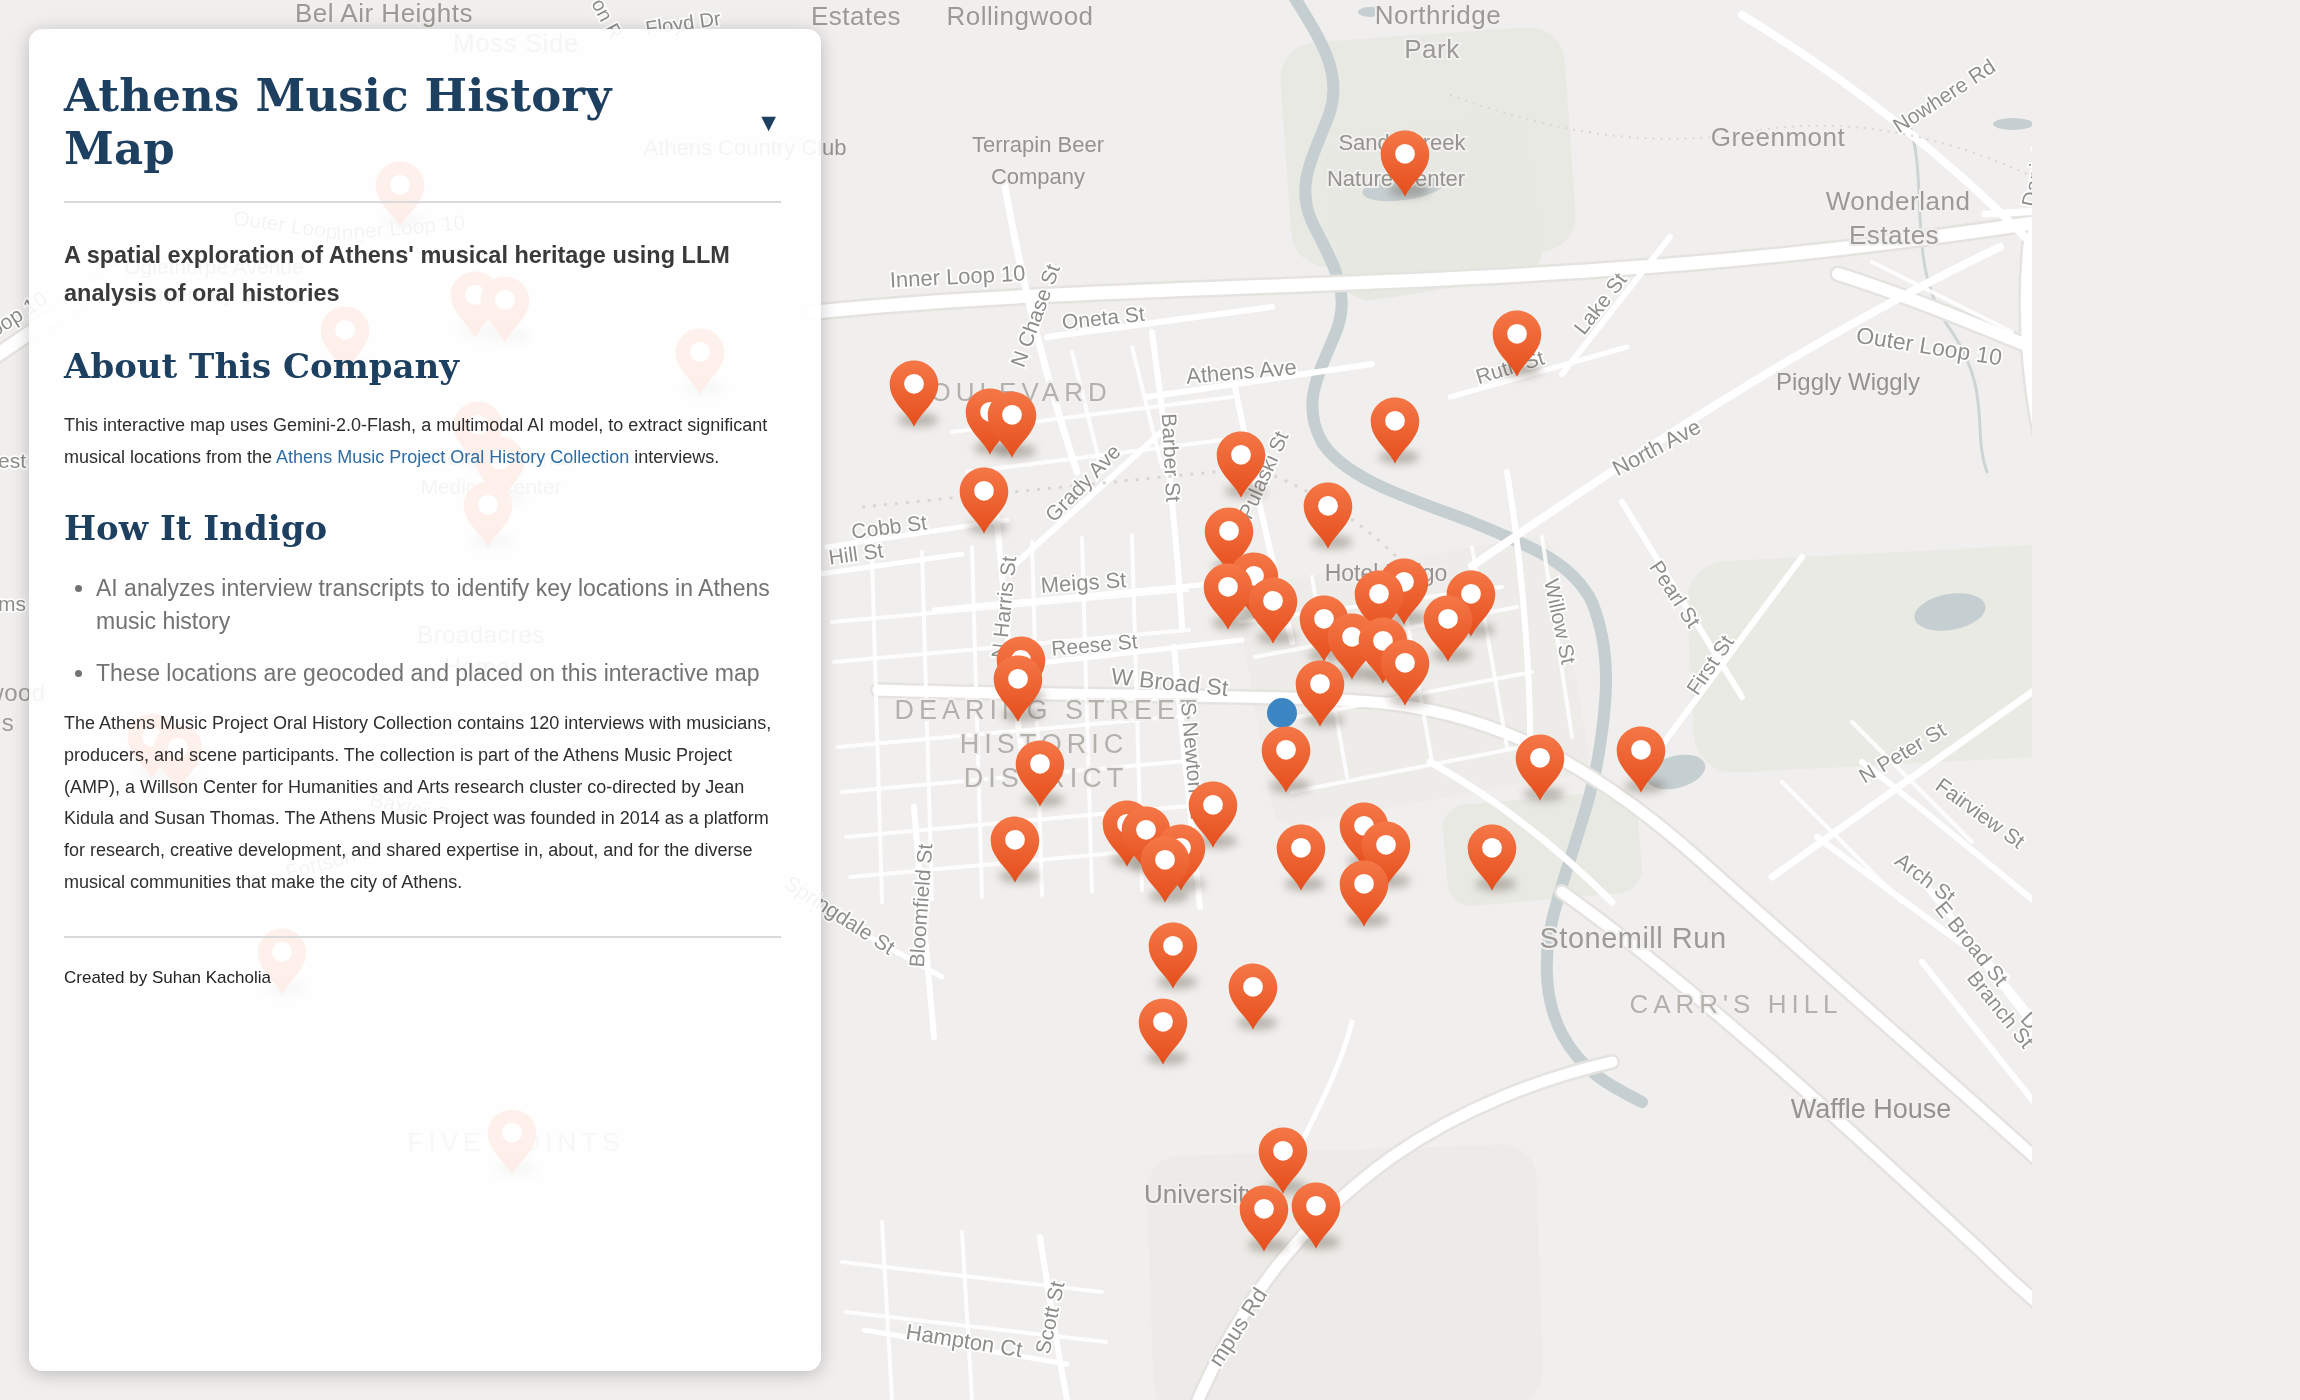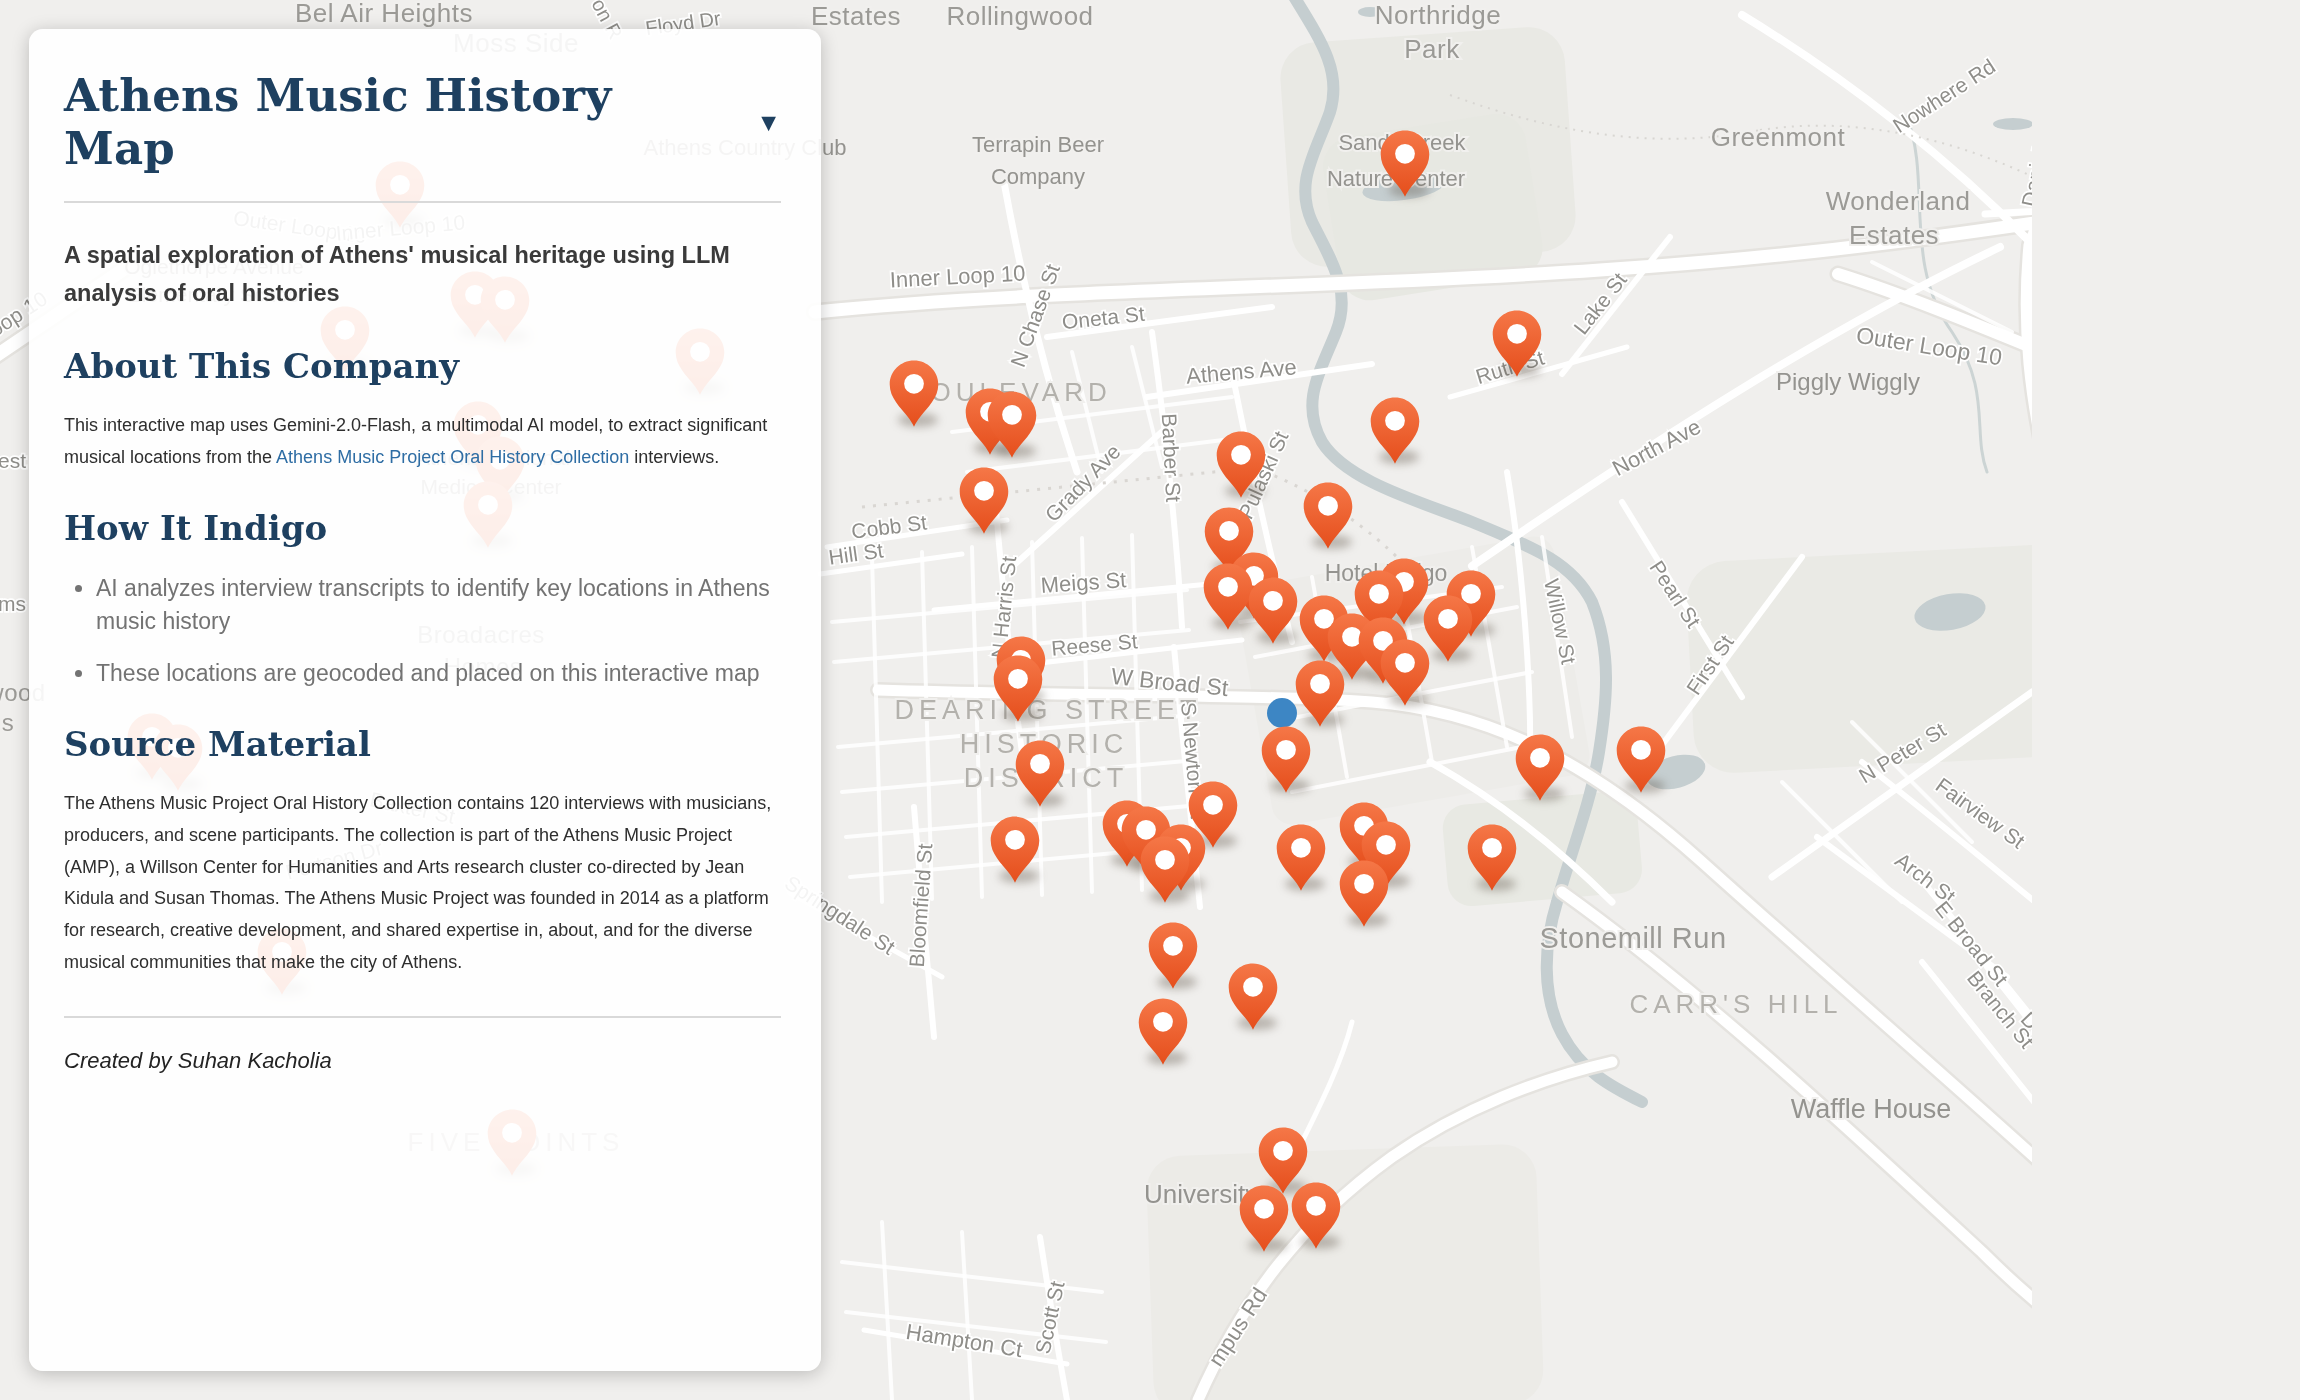--- a/index.html
+++ b/index.html
@@ -38,21 +38,21 @@
   .title-row h1{margin:0;font:700 45px "DejaVu Serif","Liberation Serif",serif;color:#1e4060;letter-spacing:.2px}
   .caret{font-size:25px;color:#1e4060;cursor:pointer;line-height:1}
   .divider{border:none;border-top:2px solid #d9d9d9;margin:0 0 34px 0}
   .divider2{border:none;border-top:2px solid #d9d9d9;margin:38px 0 0 0}
   .subtitle{font-size:23.5px;font-weight:700;color:#3a3a3a;line-height:1.6;margin:0 0 14px 0}
   #panel h2{margin:34px 0 24px 0;font:700 34px "DejaVu Serif","Liberation Serif",serif;color:#1e4060}
   .body-text{font-size:18px;color:#2e2e2e;line-height:1.76;margin:0}
   .link{color:#2e6da4;cursor:pointer}
   .how-list{margin:0;padding-left:32px}
   .how-list li{font-size:23px;color:#737373;line-height:1.46;margin-bottom:18px}
-  .credit{font-size:22px;font-style:italic;color:#232323;margin-top:30px}
+  .credit{font-size:17px;color:#232323;margin-top:30px}
 
   
   #zoom-group{position:absolute;left:2237px;top:14px;width:54px;background:#fff;
     border:3px solid #dedcd8;border-radius:12px;z-index:30;overflow:hidden}
   .zbtn{width:100%;height:50px;display:flex;align-items:center;justify-content:center;
     font-size:33px;font-weight:700;color:#333;background:#fff;cursor:pointer;box-sizing:border-box}
   .zbtn + .zbtn{border-top:1px solid #e4e2df}
   .needle{display:flex;flex-direction:column;align-items:center;transform:rotate(-28deg)}
   .needle .up{width:0;height:0;border-left:9px solid transparent;border-right:9px solid transparent;
     border-bottom:15px solid #2f2f2f}
@@ -708,21 +708,20 @@
 
   <h2>About This Company</h2>
   <p class="body-text"><span>This interactive map uses Gemini-2.0-Flash, a multimodal AI model, to extract significant musical locations from the </span><a class="link">Athens Music Project Oral History Collection</a><span> interviews.</span></p>
 
   <h2>How It Indigo</h2>
   <ul class="how-list">
     <li>AI analyzes interview transcripts to identify key locations in Athens music history</li>
     <li>These locations are geocoded and placed on this interactive map</li>
   </ul>
 
-  <h2>Source Material</h2>
   <p class="body-text">The Athens Music Project Oral History Collection contains 120 interviews with musicians, producers, and scene participants. The collection is part of the Athens Music Project (AMP), a Willson Center for Humanities and Arts research cluster co-directed by Jean Kidula and Susan Thomas. The Athens Music Project was founded in 2014 as a platform for research, creative development, and shared expertise in, about, and for the diverse musical communities that make the city of Athens.</p>
 
   <hr class="divider2">
   <p class="credit">Created by Suhan Kacholia</p>
 </div>
 
 <div id="zoom-group">
   <div class="zbtn">
     <span>+</span>
   </div>

